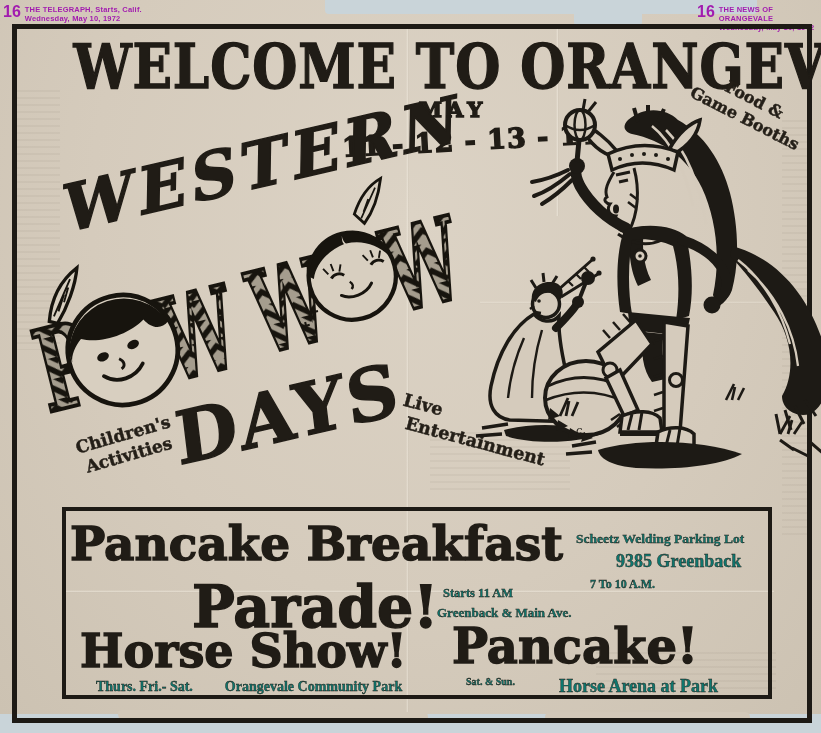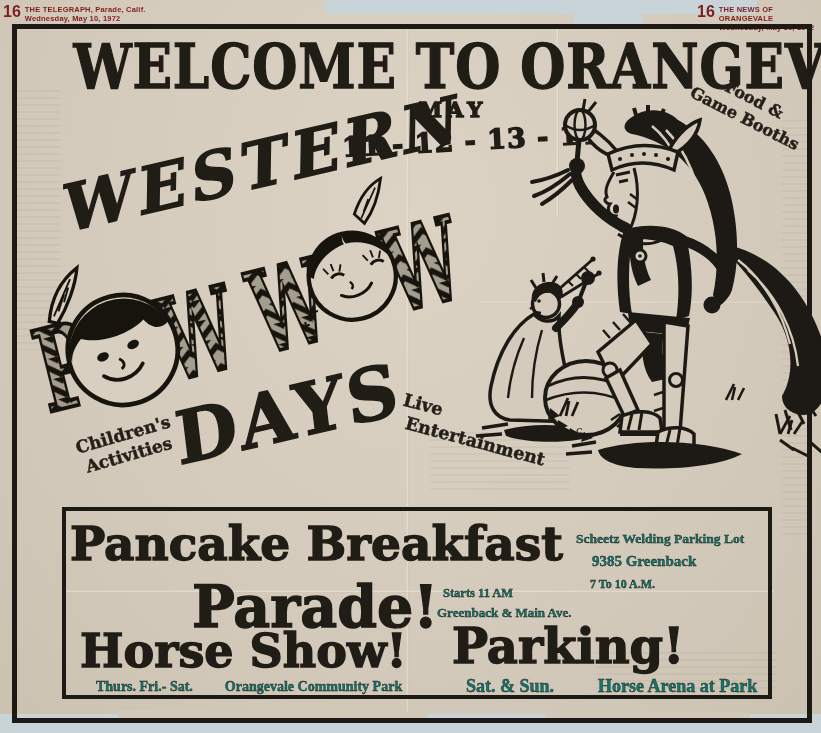--- a/index.html
+++ b/index.html
@@ -5,21 +5,21 @@
   html,body{margin:0;padding:0;background:#aeb9be;}
   #stage{position:relative;width:821px;height:733px;overflow:hidden;
     background:#c9d4d9;font-family:"DejaVu Serif",serif;color:#1d1915;}
   .abs{position:absolute;}
   
   #paper{position:absolute;left:0;top:0;width:821px;height:714px;
     background:radial-gradient(ellipse at 50% 30%, #dcd3c5 0%, #d5cbbc 55%, #ccc2b2 100%);}
   .scanbed{background:#c9d4d9;}
   .torn{background:#d2c8b9;}
   
-  .mast{font-family:"Liberation Sans",sans-serif;color:#7f1d1d;}
+  .mast{font-family:"Liberation Sans",sans-serif;color:#a21caf;}
   .mast .num{font-size:16px;font-weight:bold;line-height:14px;}
   .mast .lines{font-size:7.5px;line-height:9px;letter-spacing:.2px;font-weight:bold;}
   
   .frame{border:5px solid #1d1a15;box-sizing:border-box;background:transparent;}
   .frame-thin{border:4px solid #1d1a15;box-sizing:border-box;}
   
   .fat{font-family:"DejaVu Serif",serif;font-weight:bold;color:#201c16;
        -webkit-text-stroke:1.4px #201c16;white-space:nowrap;line-height:1;}
   .fat-sm{font-family:"DejaVu Serif",serif;font-weight:bold;color:#241f18;
        -webkit-text-stroke:.5px #241f18;white-space:nowrap;}
@@ -63,21 +63,21 @@
   <div class="abs ghost" style="left:596px;top:652px;width:180px;height:42px;"></div>
 
   <div class="abs crease-v" style="left:406px;top:26px;width:3px;height:686px;opacity:.5;"></div>
   <div class="abs crease-v" style="left:556px;top:26px;width:3px;height:190px;opacity:.55;"></div>
   <div class="abs crease-h" style="left:62px;top:590px;width:712px;height:3px;opacity:.6;"></div>
   <div class="abs crease-h" style="left:480px;top:301px;width:330px;height:3px;opacity:.4;"></div>
 
   <div class="abs mast" style="left:3px;top:5px;display:flex;gap:4px;">
     <div class="num">16</div>
     <div class="lines">
-      <div>THE TELEGRAPH, Parade, Calif.</div>
+      <div>THE TELEGRAPH, Starts, Calif.</div>
       <div>Wednesday, May 10, 1972</div>
     </div>
   </div>
   <div class="abs mast" style="left:697px;top:5px;display:flex;gap:4px;">
     <div class="num">16</div>
     <div class="lines">
       <div>THE NEWS OF ORANGEVALE</div>
       <div>Wednesday, May 10, 1972</div>
     </div>
   </div>
@@ -230,35 +230,35 @@
       <path d="M300,336 L310,318 M308,336 L312,322 M314,336 L322,324" stroke="#1d1a15" stroke-width="2.8" fill="none"></path>
       <text x="96" y="336" font-size="11" font-style="italic" fill="#1d1a15">c.</text>
     </g>
   </svg>
 
   <div class="abs frame-thin" style="left:62px;top:507px;width:710px;height:192px;"></div>
 
   <div class="abs fat" style="left:70px;top:520px;font-size:47px;">Pancake Breakfast</div>
   <div class="abs" style="left:576px;top:527px;line-height:23px;">
     <div class="detail" style="font-size:13.5px;">Scheetz Welding Parking Lot</div>
-    <div class="detail" style="font-size:15px;margin-left:16px;">9385 Greenback</div>
+    <div class="detail" style="font-size:18px;margin-left:40px;">9385 Greenback</div>
     <div class="detail" style="font-size:12px;margin-left:14px;">7  To 10 A.M.</div>
   </div>
 
   <div class="abs fat" style="left:192px;top:578px;font-size:57px;">Parade!</div>
   <div class="abs" style="left:437px;top:584px;line-height:19px;">
     <div class="detail" style="font-size:12.5px;margin-left:6px;">Starts 11 AM</div>
     <div class="detail" style="font-size:13px;">Greenback &amp; Main Ave.</div>
   </div>
 
   <div class="abs" style="left:96px;top:679px;display:flex;gap:32px;">
     <span class="detail" style="font-size:14px;">Thurs. Fri.- Sat.</span>
     <span class="detail" style="font-size:14px;">Orangevale Community Park</span>
   </div>
   <div class="abs fat" style="left:80px;top:628px;font-size:46px;">Horse Show!</div>
 
-  <div class="abs fat" style="left:452px;top:622px;font-size:48px;">Parking!</div>
+  <div class="abs fat" style="left:452px;top:622px;font-size:48px;">Pancake!</div>
   <div class="abs" style="left:466px;top:676px;display:flex;gap:44px;">
-    <span class="detail" style="font-size:18px;">Sat. &amp; Sun.</span>
+    <span class="detail" style="font-size:10px;">Sat. &amp; Sun.</span>
     <span class="detail" style="font-size:18px;">Horse Arena at Park</span>
   </div>
 
 </div>
 
 </body></html>

